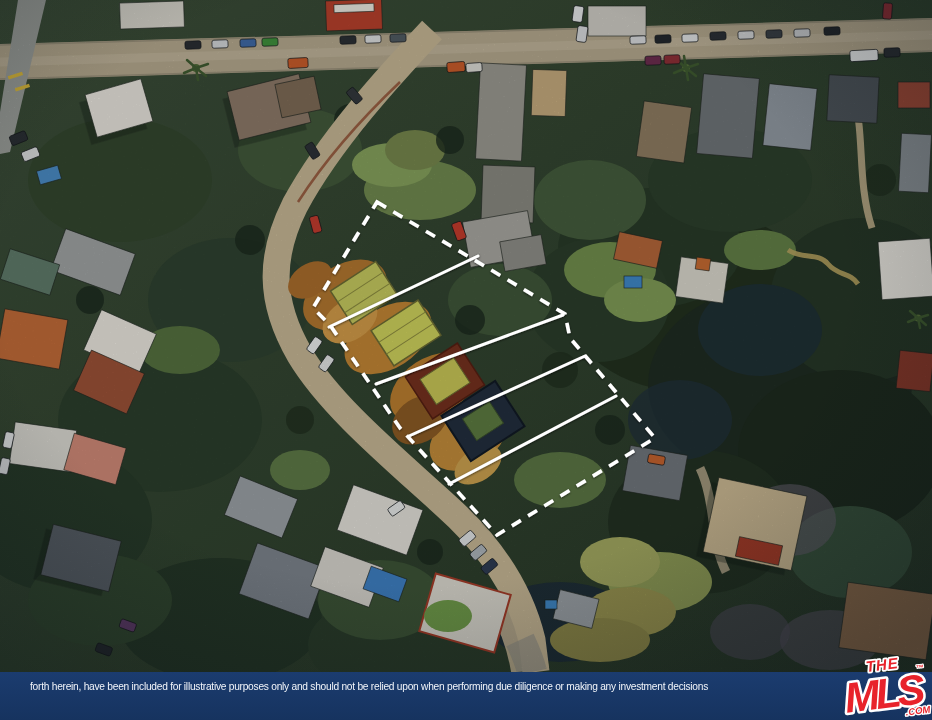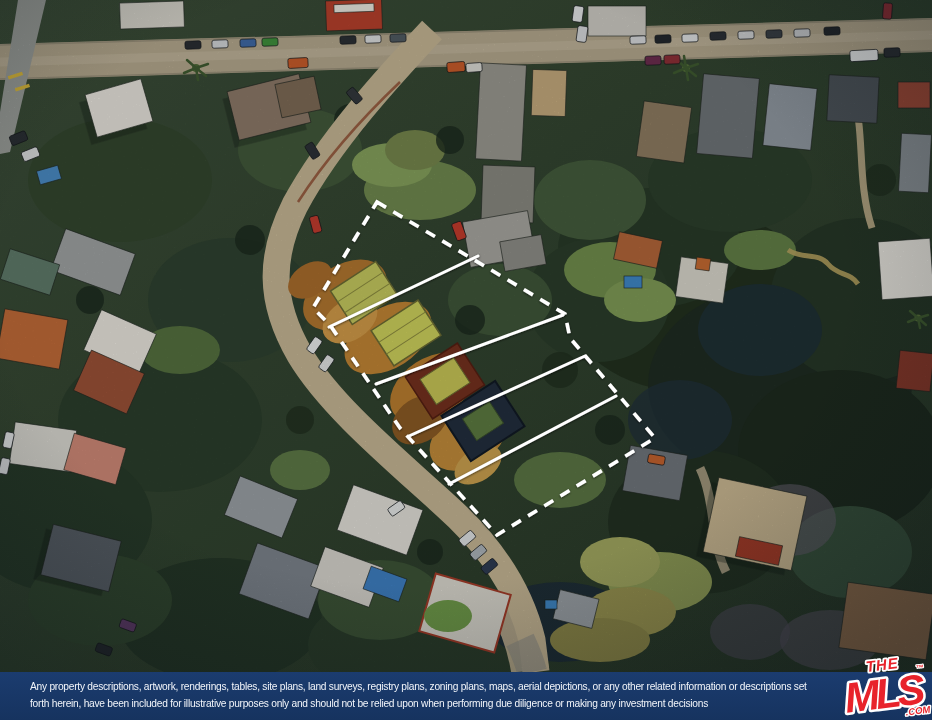--- a/index.html
+++ b/index.html
@@ -278,21 +278,20 @@
         <line x1="329" y1="327" x2="478" y2="256"></line>
         <line x1="376" y1="384" x2="563" y2="315"></line>
         <line x1="409" y1="436" x2="585" y2="356"></line>
         <line x1="449" y1="484" x2="616" y2="396"></line>
       </g>
       <path d="M377,202 L565,314 L570,338 L655,438 L497,535 L400,428 L330,325 L313,308 Z" fill="none" stroke="#ffffff" stroke-width="3.6" stroke-dasharray="10.5 8.5" stroke-linecap="butt" stroke-linejoin="miter"></path>
     </g>
   </svg>
 
   <div class="footer">
-    <div class="line">Any property descriptions, artwork, renderings, tables, site plans, land surveys, registry plans, zoning plans, maps, aerial depictions, or any other related information or descriptions set</div>
     <div class="line">forth herein, have been included for illustrative purposes only and should not be relied upon when performing due diligence or making any investment decisions</div>
   </div>
 
   <div class="mls-logo">
     <svg width="96" height="70" viewBox="0 0 96 70">
       <text x="49" y="17" text-anchor="middle" font-size="15" letter-spacing="1" fill="#e8232b" stroke-width="3.5">THE</text>
       <text x="46" y="55" text-anchor="middle" font-size="42" letter-spacing="-4" fill="#e8232b" stroke-width="5">MLS</text>
       <text x="86" y="22" text-anchor="middle" font-size="8" fill="#e8232b" stroke-width="2.2">™</text>
       <text x="79" y="65" text-anchor="middle" font-size="9.5" fill="#e8232b" stroke-width="2.8">.COM</text>
     </svg>

